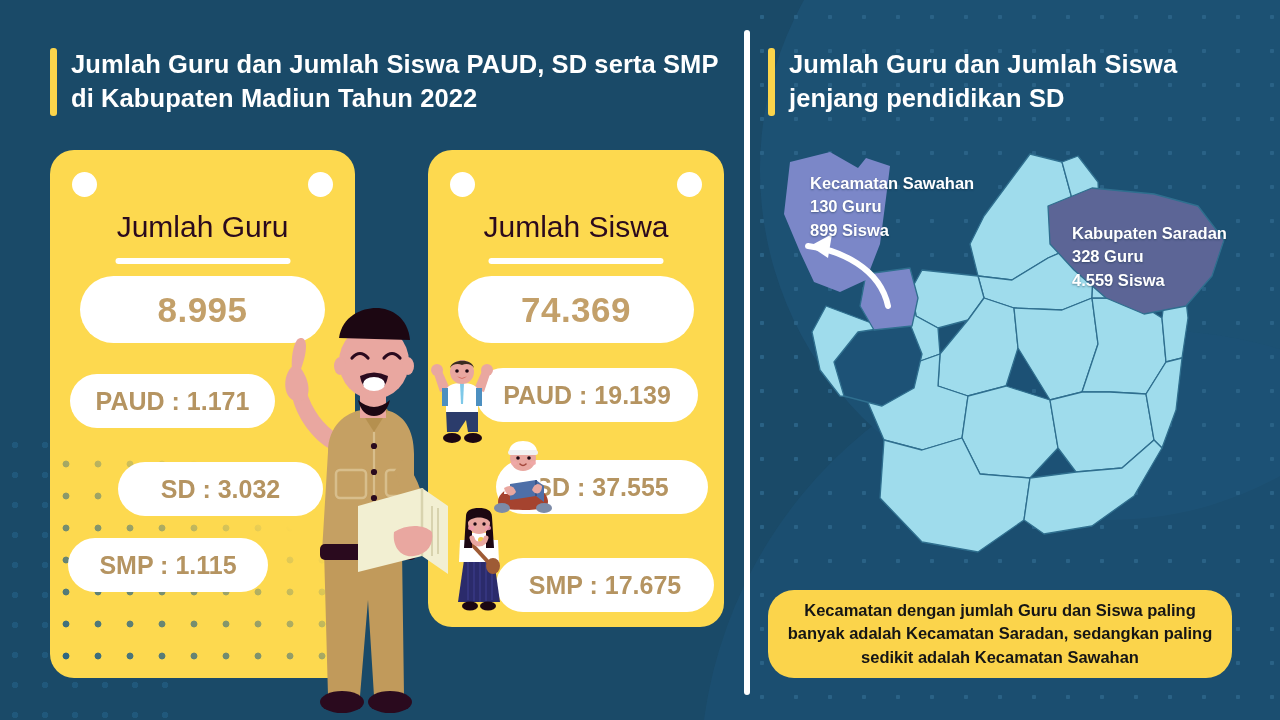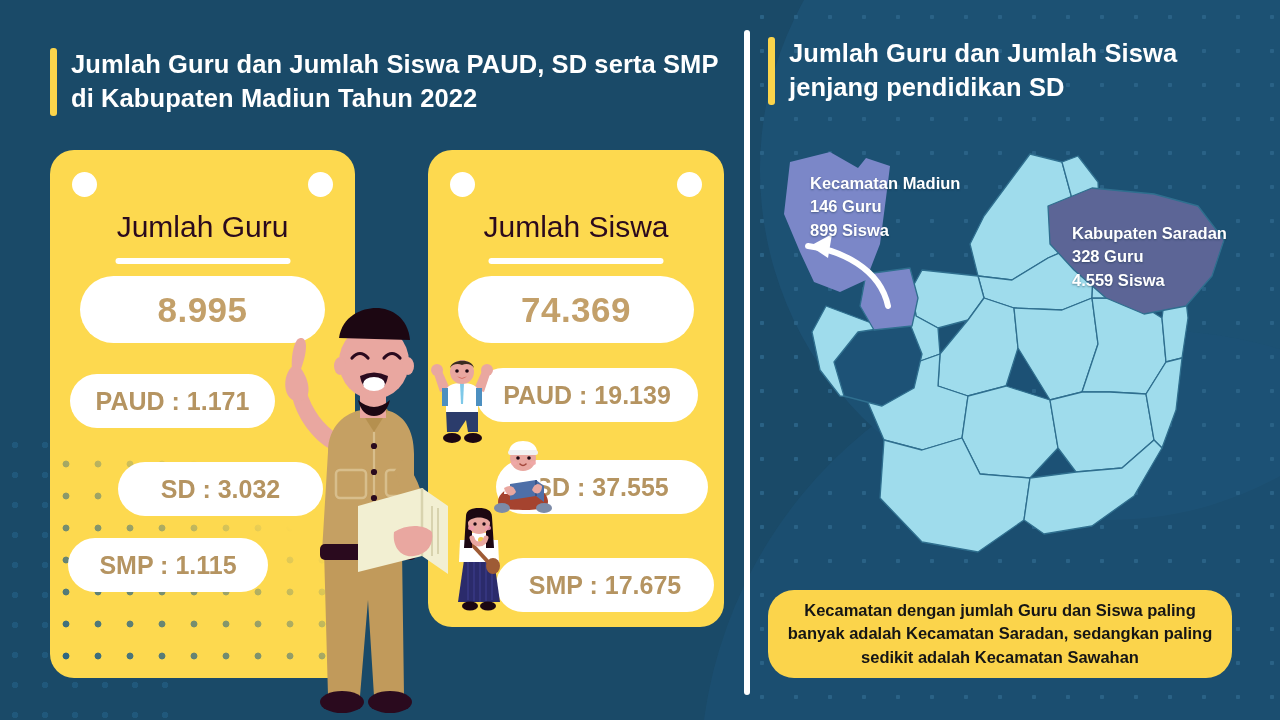--- a/index.html
+++ b/index.html
@@ -45,21 +45,21 @@
 
   
   .head { position:absolute; display:flex; gap:14px; align-items:flex-start;justify-content:flex-end; }
   .head .bar { width:7px; border-radius:3px; background:#FBD44B; flex:0 0 auto; }
   .head h1 {
     color:#fff; font-size:25.5px; font-weight:bold; line-height:1.33;
     letter-spacing:.1px;
   }
   #head-left  { left:50px; top:48px; width:670px; }
   #head-left .bar { height:68px; }
-  #head-right { left:768px; top:37px; width:470px; }
+  #head-right { left:768px; top:48px; width:470px; }
   #head-right .bar { height:68px; }
 
   
   .card {
     position:absolute; background:#FDD94F; border-radius:24px; overflow:hidden;
   }
   #card-guru  { left:50px;  top:150px; width:305px; height:528px; }
   #card-siswa { left:428px; top:150px; width:296px; height:477px; }
   .card .dotfield {
     position:absolute; left:0; bottom:0; width:100%; height:230px;
@@ -316,22 +316,22 @@
       <path fill="#7B87C8" d="M20 10 L60 0 L88 16 L96 6 L120 14 L116 46 L110 92 L96 128 L70 140 L44 130 L30 100 L14 62 Z" transform="translate(8,4)"></path>
 
       <g>
         <path d="M126 158 C118 120 78 102 46 98" fill="none" stroke="#fff" stroke-width="6" stroke-linecap="round"></path>
         <path d="M48 98 L70 86 L66 110 Z" fill="#fff"></path>
       </g>
     </svg>
   </div>
 
   <div class="map-label" id="label-sawahan">
-    <div>Kecamatan Madiun</div>
-    <div>146 Guru</div>
+    <div>Kecamatan Sawahan</div>
+    <div>130 Guru</div>
     <div>899 Siswa</div>
   </div>
 
   <div class="map-label" id="label-saradan">
     <div>Kabupaten Saradan</div>
     <div>328 Guru</div>
     <div>4.559 Siswa</div>
   </div>
 
   <div id="caption">

